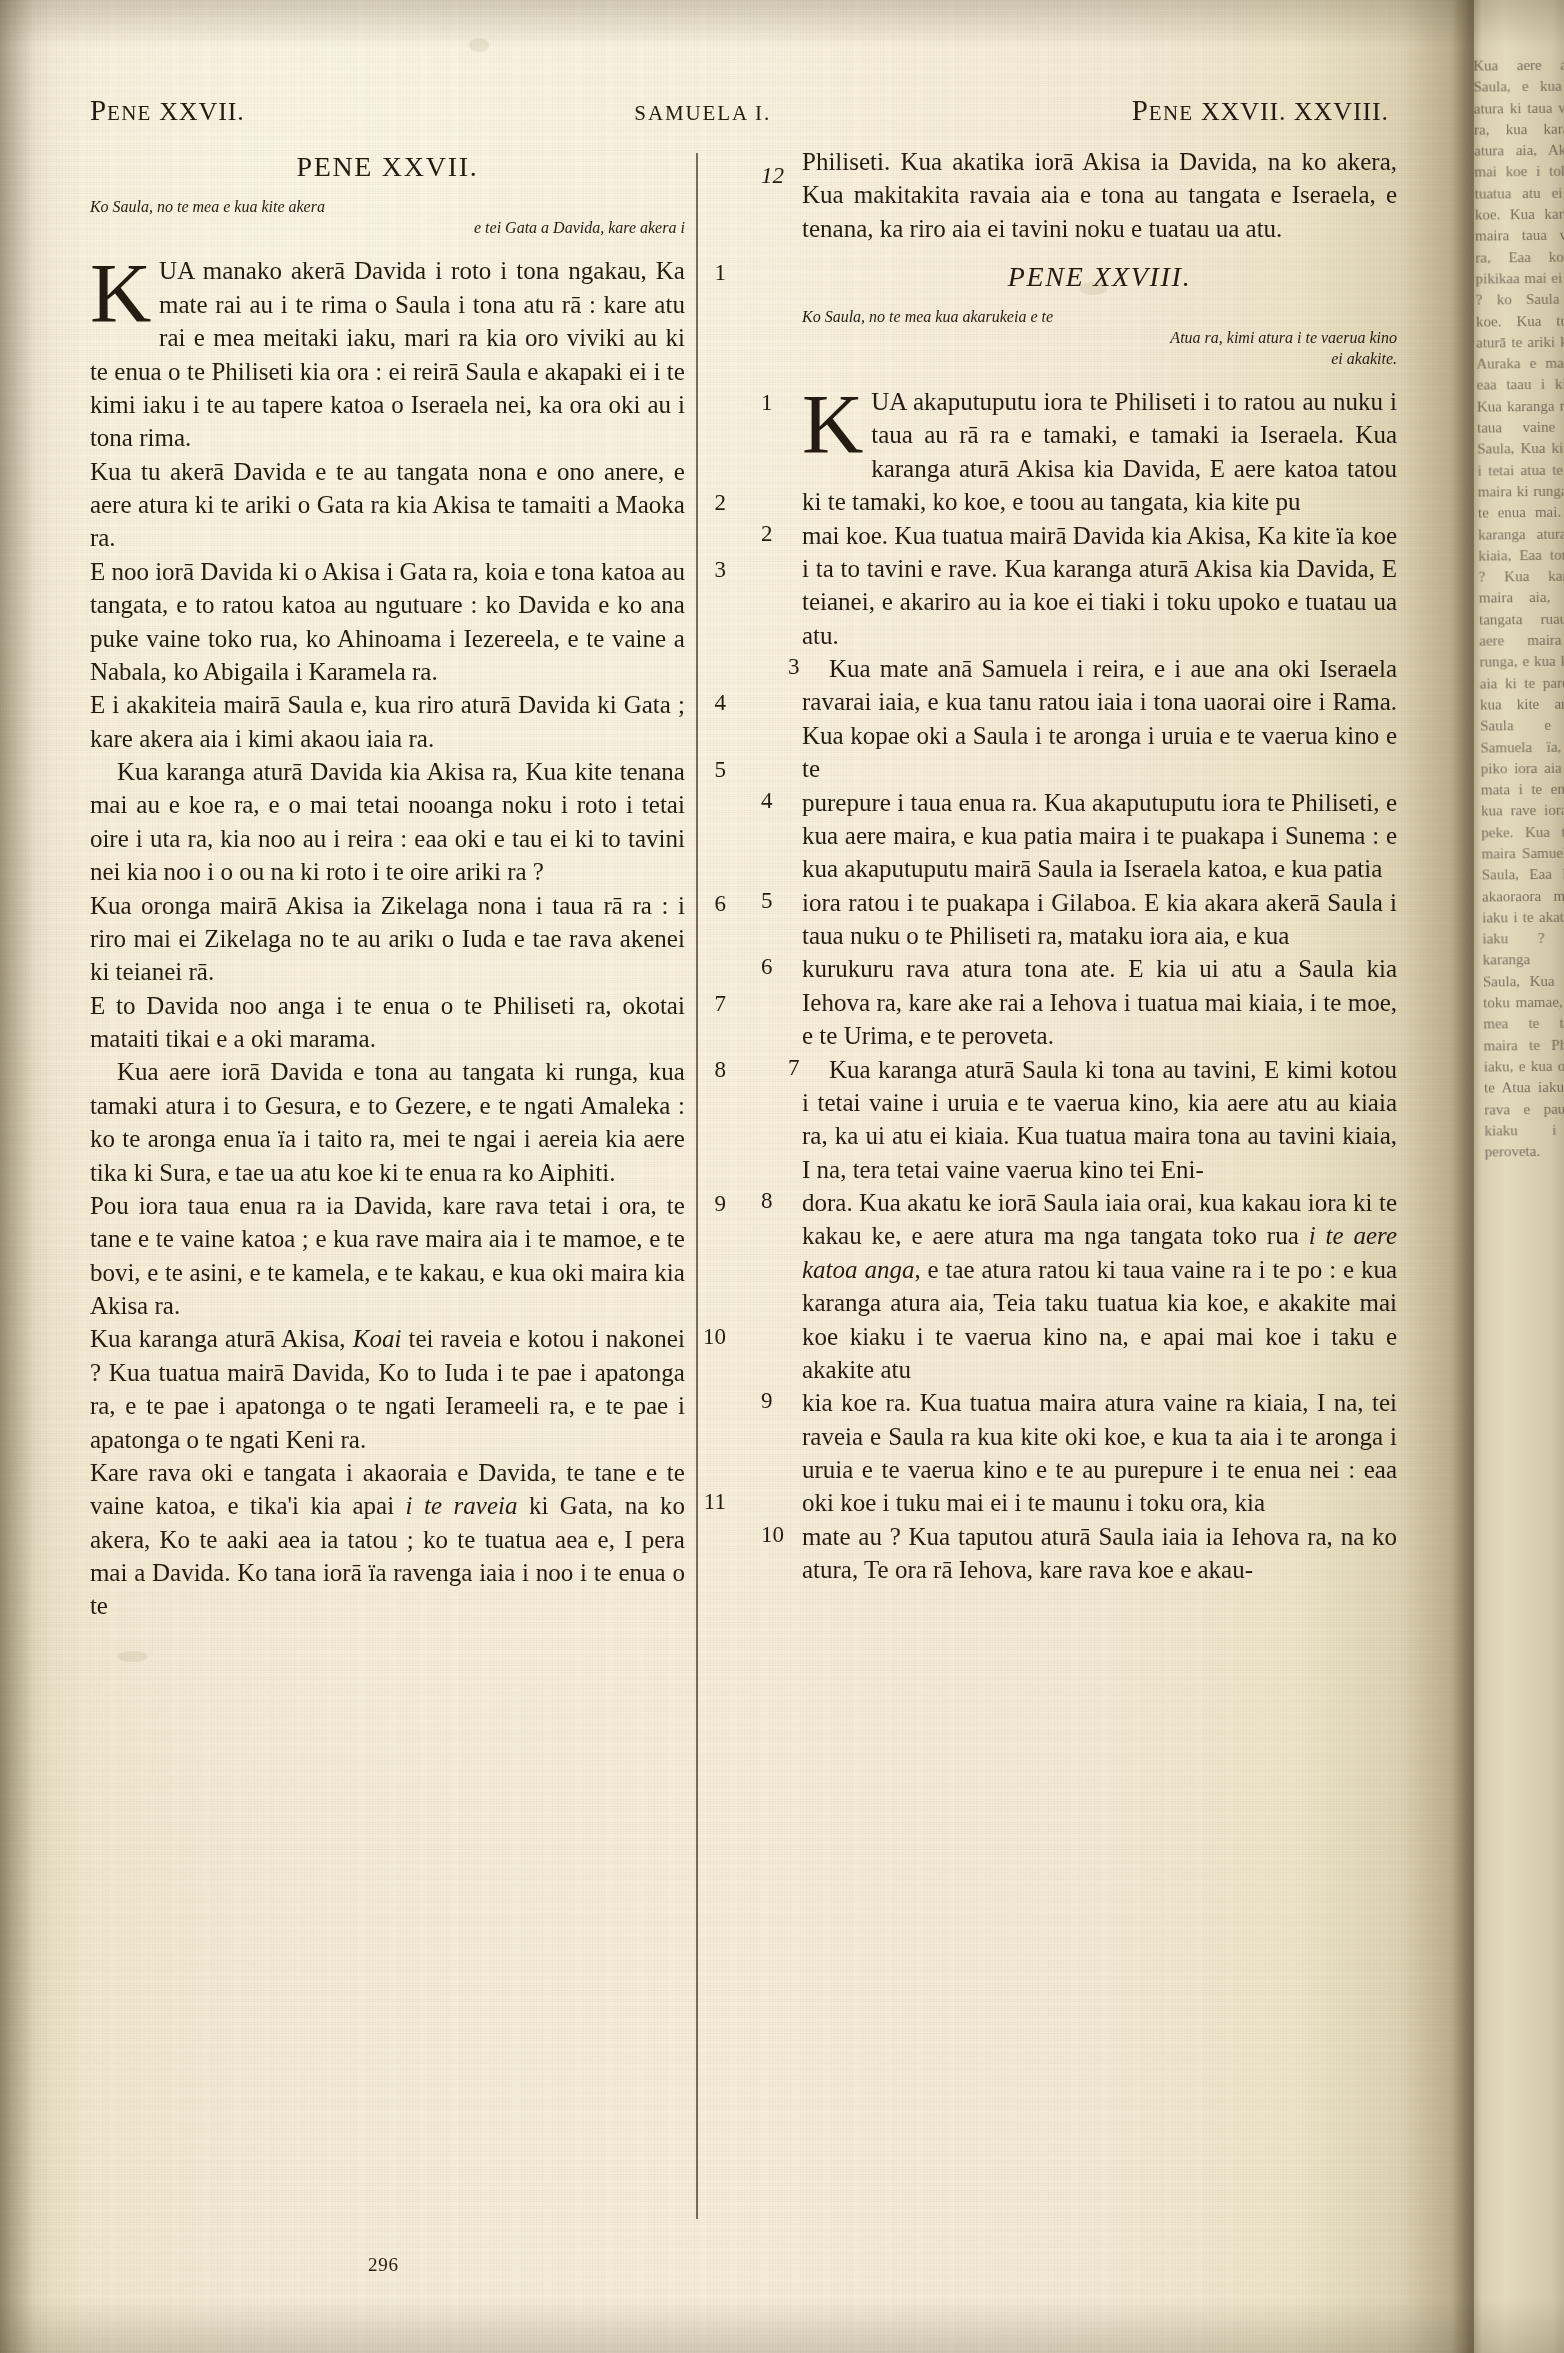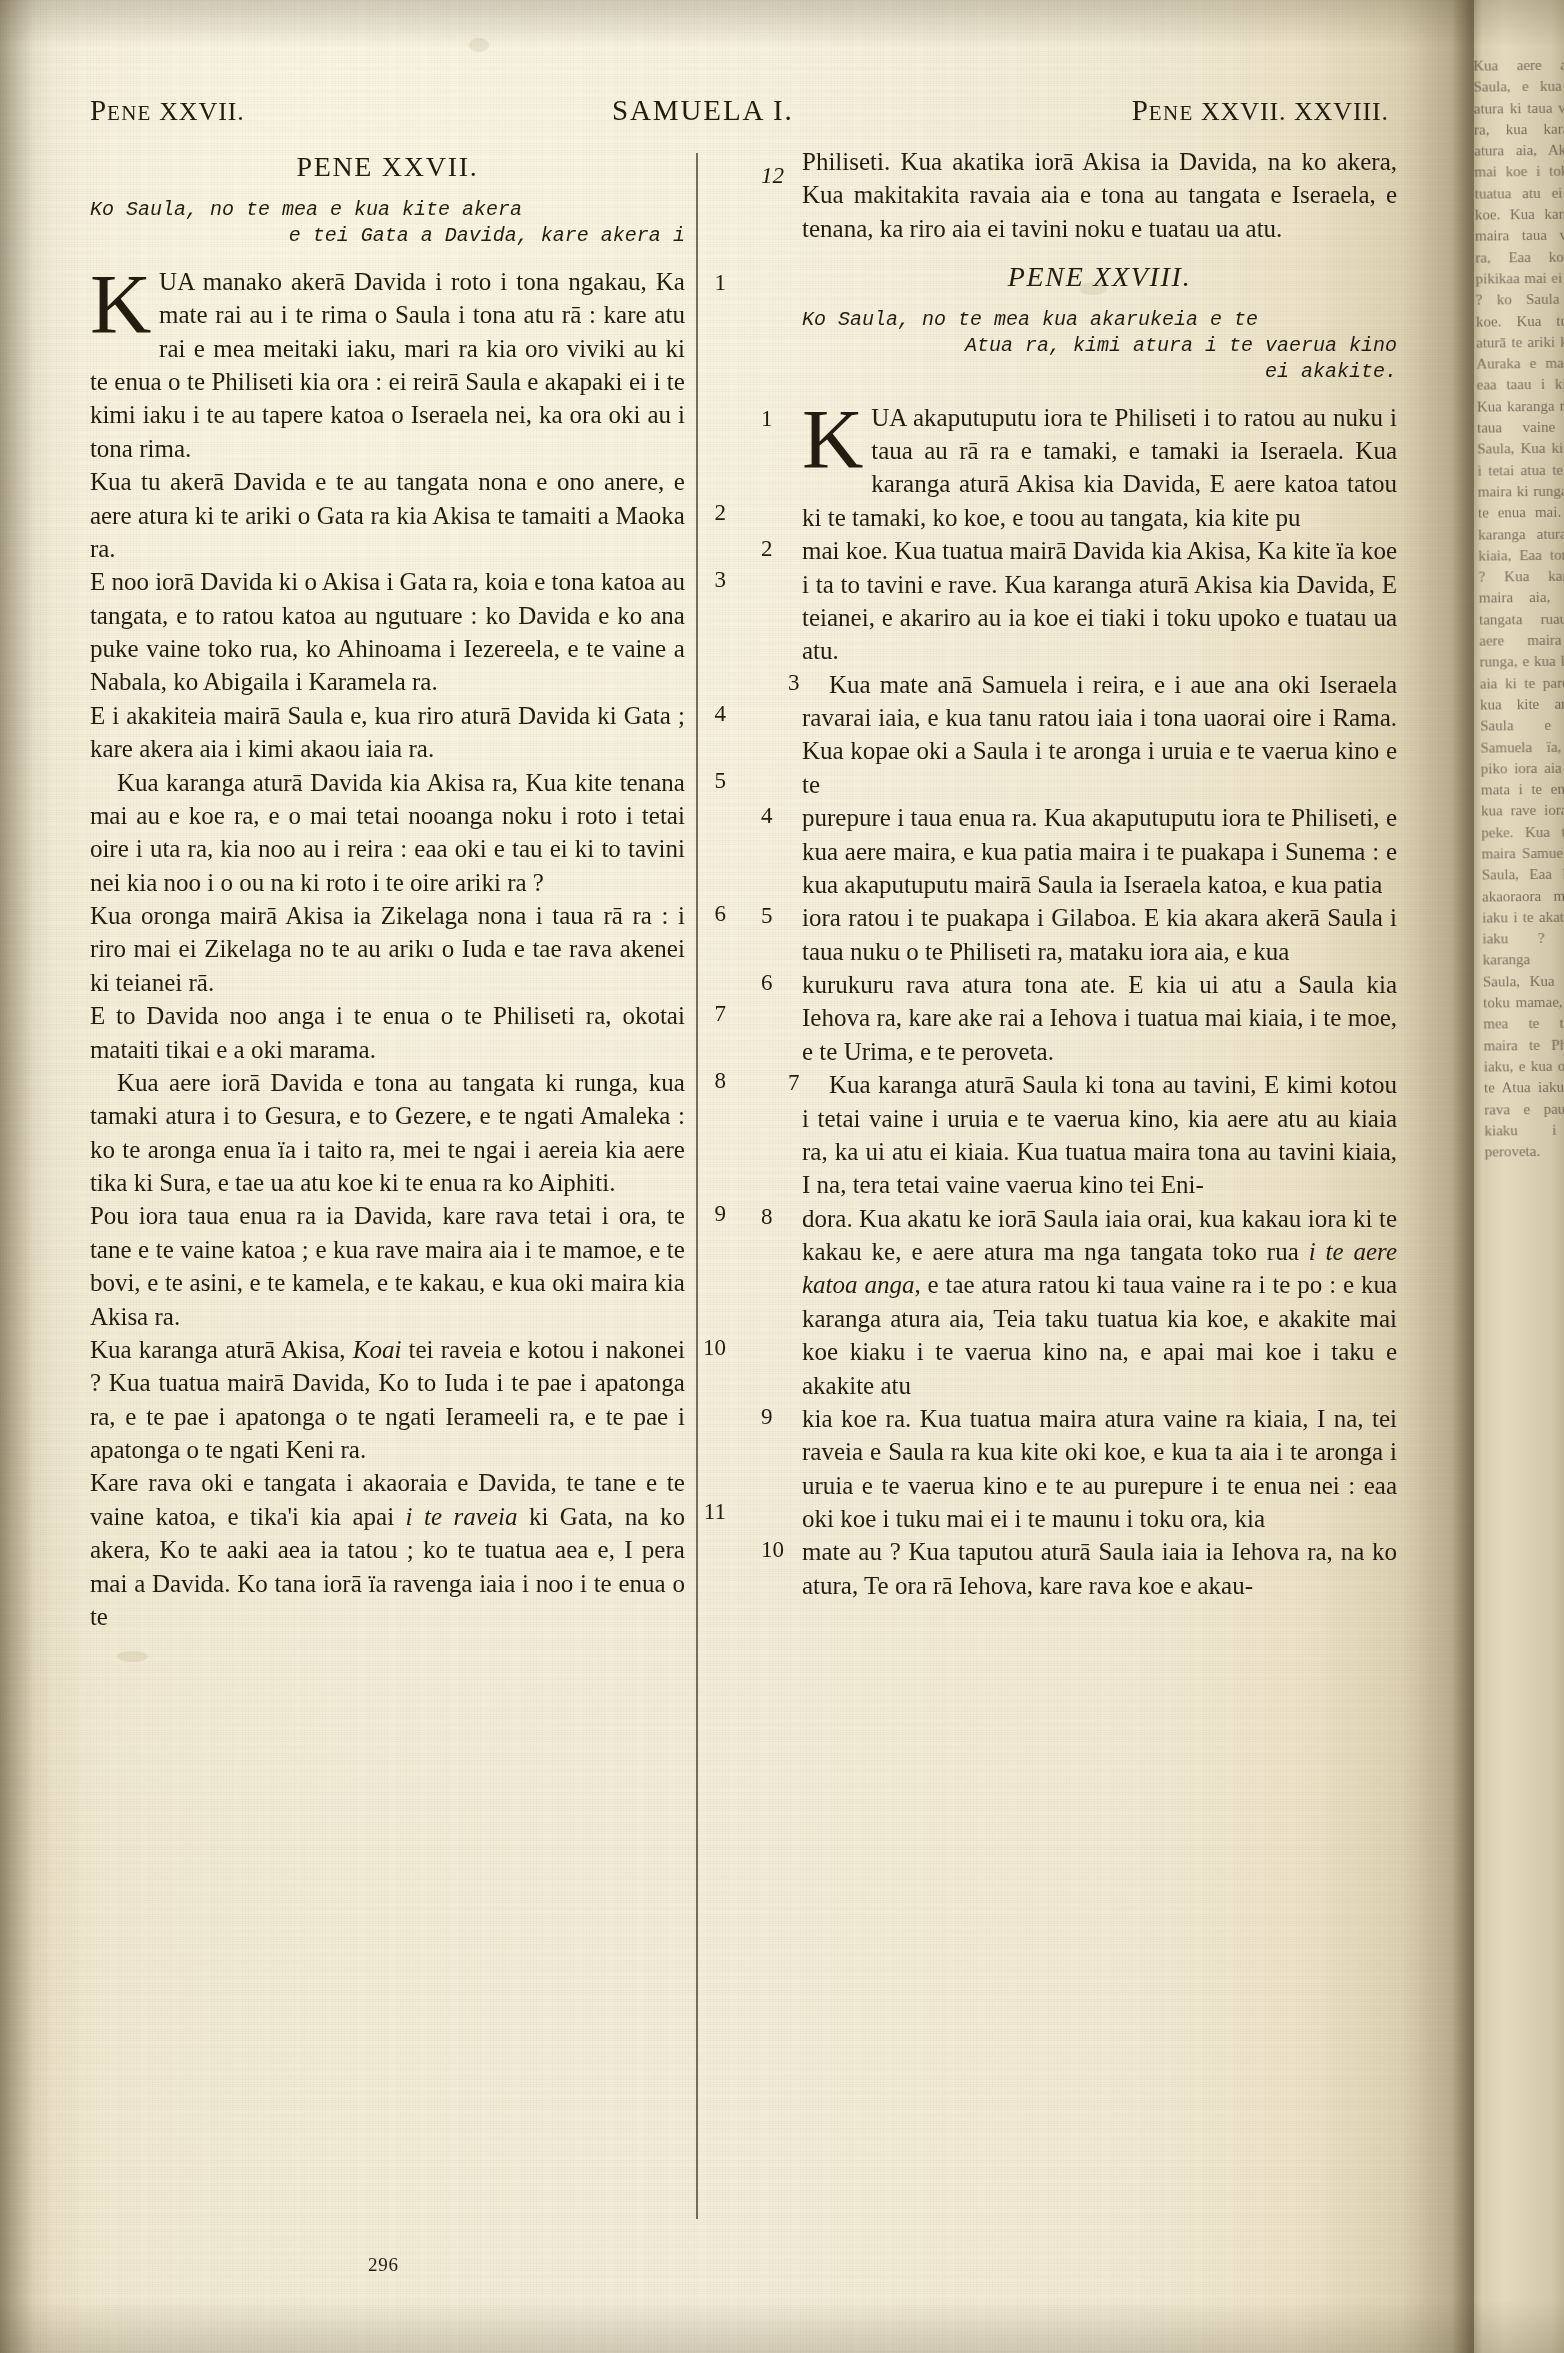--- a/index.html
+++ b/index.html
@@ -32,21 +32,21 @@
   }
   
   #runhead {
     position:absolute; left:90px; top:94px; width:1299px;
     display:flex; align-items:baseline; justify-content:space-between;
     color:#241c10;
   }
   .rh-left, .rh-right, .rh-center {
     font-size:26px; letter-spacing:0.9px; white-space:nowrap;
   }
-  .rh-center { font-size:29px; letter-spacing:1.9px;margin-left:29px; }
+  .rh-center { font-size:21px; letter-spacing:1.9px;margin-left:29px; }
   .sc-first { font-size:29px; }
   .smallcap { font-size:21px; letter-spacing:1.3px; }
 
   
   #cols {
     position:absolute; left:86px; top:145px; width:1315px; height:2097px;
   }
   .col {
     position:absolute; top:0; width:595px; height:2097px;
     color:#241c10;
@@ -58,22 +58,22 @@
     background:#4a4033; opacity:.75;
   }
 
   
   .chap-head {
     text-align:center; font-size:28px; letter-spacing:1.7px;
     margin:6.3px 0 14px 0;
   }
   .chap-head.second { margin-top:16px;font-style:italic; }
   .summary {
-    font-style:italic; font-size:20px; line-height:1.30;
-    margin:0 0 15.6px 0; padding-left:0;font-family:Liberation Mono, monospace;
+    font-style:italic; font-size:16px; line-height:1.30;
+    margin:0 0 15.6px 0; padding-left:0;
   }
   .summary .ind { display:block; padding-left:28px; text-indent:-28px; }
   .summary .ind2 { display:block; padding-left:28px;text-align:right; }
 
   
   .vwrap { position:relative; }
   .para {
     position:relative;
     font-size:25px;
     line-height:1.335;

